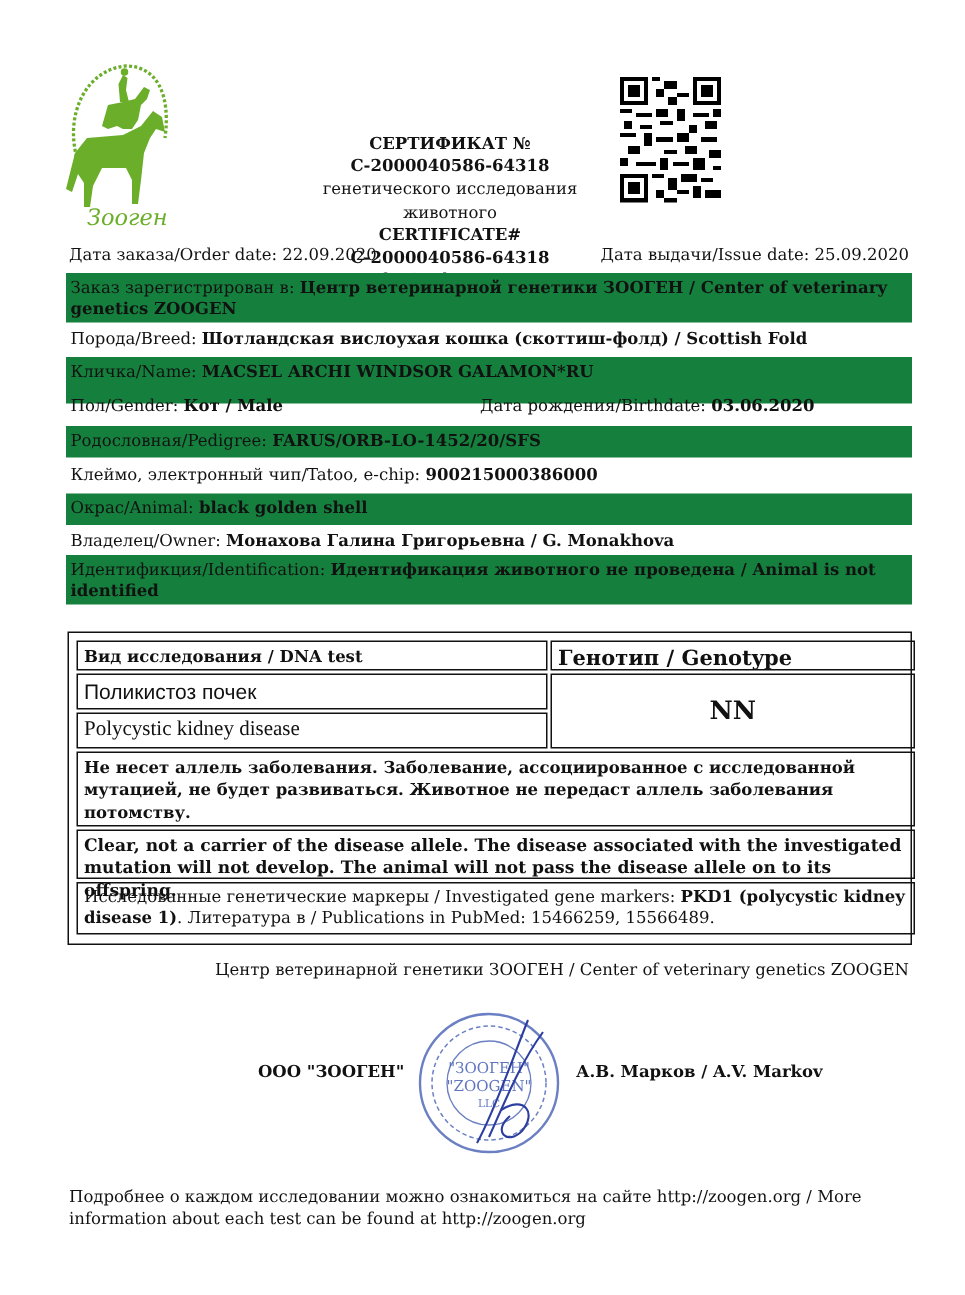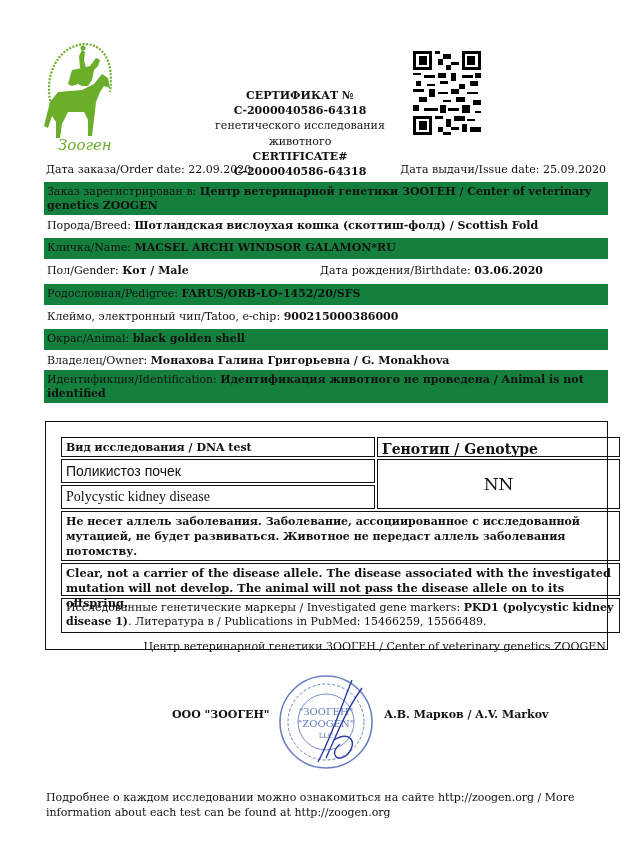--- a/index.html
+++ b/index.html
@@ -28,29 +28,29 @@
       padding: 3px 3px; box-sizing: border-box;
     }
     .row.gray { background: #15803d; }
     .row .lbl { font-weight: normal; }
     .row .val { font-weight: bold; }
     .row .right-part { position: absolute; left: 276px; top: 3px; }
 
     
     .dna-table {
       position: absolute; left: 45px; top: 421px; width: 563px;
-      border: 1px solid #111; padding: 15px; box-sizing: border-box;
+      border: 1px solid #111; padding: 5px; box-sizing: border-box;
     }
     .cell { border: 1px solid #111; box-sizing: border-box; position: absolute; }
     .t-inner { position: relative; width: 559px; height: 197px; }
     .h1 { left: 0; top: 0; width: 314px; height: 20px; font-weight: bold; font-size: 11px; padding: 3px 4px; }
     .h2 { left: 316px; top: 0; width: 243px; height: 20px; font-weight: bold; font-size: 14px; padding: 3px 4px; }
     .d1 { left: 0; top: 22px; width: 314px; height: 24px; font-family: Liberation Sans, sans-serif; font-size: 14px; padding: 3px 4px; }
     .d2 { left: 0; top: 48px; width: 314px; height: 24px; font-family: Liberation Serif, serif; font-size: 14px; padding: 3px 4px; }
-    .geno { left: 316px; top: 22px; width: 243px; height: 50px; font-weight: normal; font-size: 17px;
+    .geno { left: 316px; top: 22px; width: 243px; height: 50px; font-weight: bold; font-size: 17px;
             display: flex; align-items: center; justify-content: center; }
     .desc-ru { left: 0; top: 74px; width: 559px; height: 50px; font-weight: bold; font-size: 11px; line-height: 15px; padding: 2px 4px; }
     .desc-en { left: 0; top: 126px; width: 559px; height: 33px; font-weight: bold; font-size: 11.4px; line-height: 15px; padding: 2px 4px; }
     .markers { left: 0; top: 161px; width: 559px; height: 35px; font-size: 11px; line-height: 14px; padding: 2px 4px; }
     .markers .val { font-weight: bold; }
 
     .center-name { position: absolute; right: 37px; top: 640px; font-size: 11px; }
     .org { position: absolute; left: 172px; top: 708px; font-size: 11px; font-weight: bold; }
     .stamp { position: absolute; left: 274px; top: 670px; width: 110px; height: 102px; }
     .signer { position: absolute; left: 384px; top: 708px; font-size: 11px; font-weight: bold; }
@@ -145,21 +145,21 @@
     <span class="left"><span>Дата заказа/Order date: </span><span>22.09.2020</span></span>
     <span class="right"><span>Дата выдачи/Issue date: </span><span>25.09.2020</span></span>
   </div>
 
   <div class="row gray" style="top:182px;height:33px;">
     <span class="lbl">Заказ зарегистрирован в: </span><span class="val">Центр ветеринарной генетики ЗООГЕН / Center of veterinary genetics ZOOGEN</span>
   </div>
   <div class="row" style="top:216px;height:21px;">
     <span class="lbl">Порода/Breed: </span><span class="val">Шотландская вислоухая кошка (скоттиш-фолд) / Scottish Fold</span>
   </div>
-  <div class="row gray" style="top:238px;height:21px;">
+  <div class="row gray" style="top:238px;height:31px;">
     <span class="lbl">Кличка/Name: </span><span class="val">MACSEL ARCHI WINDSOR GALAMON*RU</span>
   </div>
   <div class="row" style="top:261px;height:21px;">
     <span class="lbl">Пол/Gender: </span><span class="val">Кот / Male</span>
     <span class="right-part"><span class="lbl">Дата рождения/Birthdate: </span><span class="val">03.06.2020</span></span>
   </div>
   <div class="row gray" style="top:284px;height:21px;">
     <span class="lbl">Родословная/Pedigree: </span><span class="val">FARUS/ORB-LO-1452/20/SFS</span>
   </div>
   <div class="row" style="top:307px;height:21px;">

